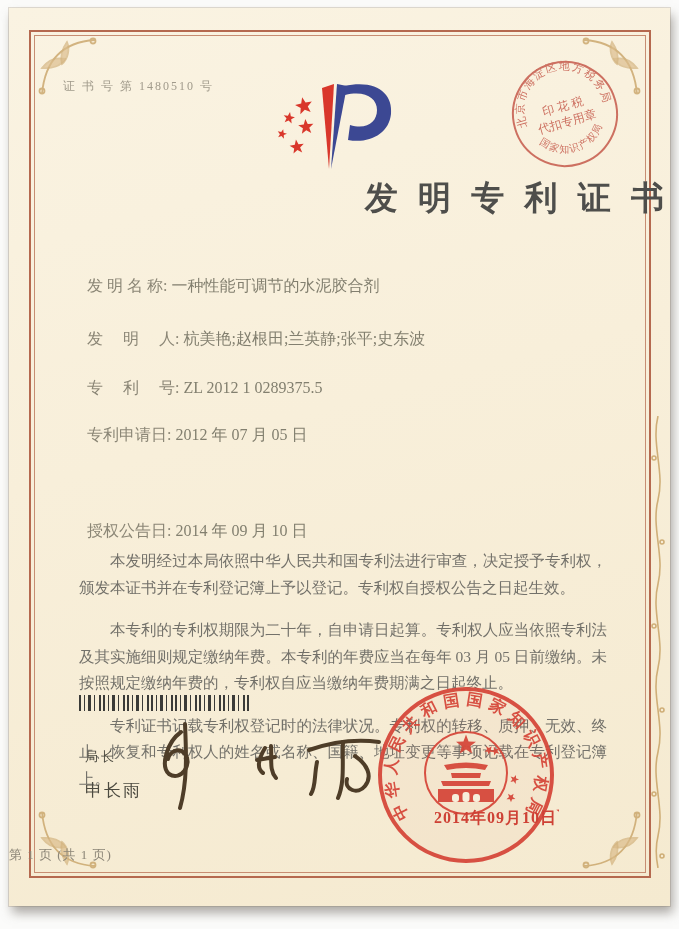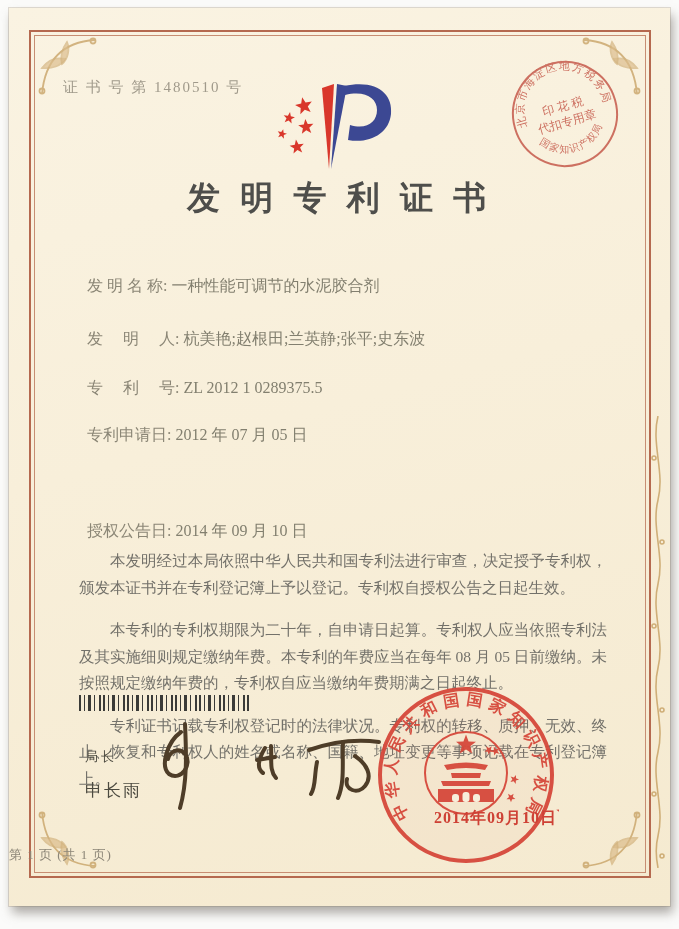--- a/index.html
+++ b/index.html
@@ -4,23 +4,23 @@
 <style>
   html,body{margin:0;padding:0;width:679px;height:929px;overflow:hidden;
     background:#fbfbfa;font-family:"Liberation Serif","DejaVu Serif",serif;}
   .photo{position:relative;width:679px;height:929px;}
   .page{position:absolute;left:9px;top:8px;width:661px;height:898px;
     background:linear-gradient(165deg,#faf3e2 0%,#f8efda 45%,#f5ead0 100%);
     box-shadow:3px 7px 10px rgba(110,104,96,.55),0 0 0 1px rgba(190,180,165,.45);}
   .frame{position:absolute;left:20px;top:22px;width:618px;height:844px;
     border:2px solid #b5694f;}
   .frame-inner{position:absolute;inset:3px;border:1px solid #c78d72;}
-  .cert-no{position:absolute;left:54px;top:70px;font-size:15px;color:#a09a8b;
+  .cert-no{position:absolute;left:54px;top:70px;font-size:12px;color:#a09a8b;
     letter-spacing:2px;white-space:pre;}
-  .title{position:absolute;left:0;top:168px;width:100%;text-align:center;
+  .title{position:absolute;left:0;top:168px;width:100%;text-align:right;
     font-size:33px;font-weight:700;color:#4e4e4b;letter-spacing:6px;white-space:pre;}
   .field-row{position:absolute;left:54px;width:570px;font-size:16px;white-space:pre;}
   .field-label{color:#8b8676;}
   .field-value{color:#827f6f;margin-top:12px;}
   .body-text{position:absolute;left:54px;top:524px;width:560px;font-size:15.5px;
     line-height:26.5px;color:#73716a;text-align:justify;}
   .body-text p{margin:16px;text-indent:2em;}
   .barcode{position:absolute;left:70px;top:687px;width:172px;height:16px;
     background-image:repeating-linear-gradient(90deg,
       #3b3b38 0 2px,transparent 2px 5px,#3b3b38 5px 6px,transparent 6px 9px,
@@ -144,21 +144,21 @@
     </div>
     <div class="field-row" style="top:399px">
       <span class="field-label">专利申请日: </span><span class="field-value">2012 年 07 月 05 日</span>
     </div>
     <div class="field-row" style="top:495px">
       <span class="field-label">授权公告日: </span><span class="field-value">2014 年 09 月 10 日</span>
     </div>
 
     <div class="body-text">
       <p>本发明经过本局依照中华人民共和国专利法进行审查，决定授予专利权，颁发本证书并在专利登记簿上予以登记。专利权自授权公告之日起生效。</p>
-      <p>本专利的专利权期限为二十年，自申请日起算。专利权人应当依照专利法及其实施细则规定缴纳年费。本专利的年费应当在每年 08 月 05 日前缴纳。未按照规定缴纳年费的，专利权自应当缴纳年费期满之日起终止。</p>
+      <p>本专利的专利权期限为二十年，自申请日起算。专利权人应当依照专利法及其实施细则规定缴纳年费。本专利的年费应当在每年 03 月 05 日前缴纳。未按照规定缴纳年费的，专利权自应当缴纳年费期满之日起终止。</p>
       <p>专利证书记载专利权登记时的法律状况。专利权的转移、质押、无效、终止、恢复和专利权人的姓名或名称、国籍、地址变更等事项记载在专利登记簿上。</p>
     </div>
 
     <div class="barcode"></div>
 
     <div class="sig-role">局长</div>
     <div class="sig-name">申长雨</div>
     <svg class="sig-script" width="260" height="95" viewBox="0 0 260 95">
       <g fill="none" stroke="#4e3d28" stroke-width="4" stroke-linecap="round">
         <path d="M34,14 C20,24 13,48 22,56 C34,64 46,46 38,36 C32,29 23,33 21,41"></path>

